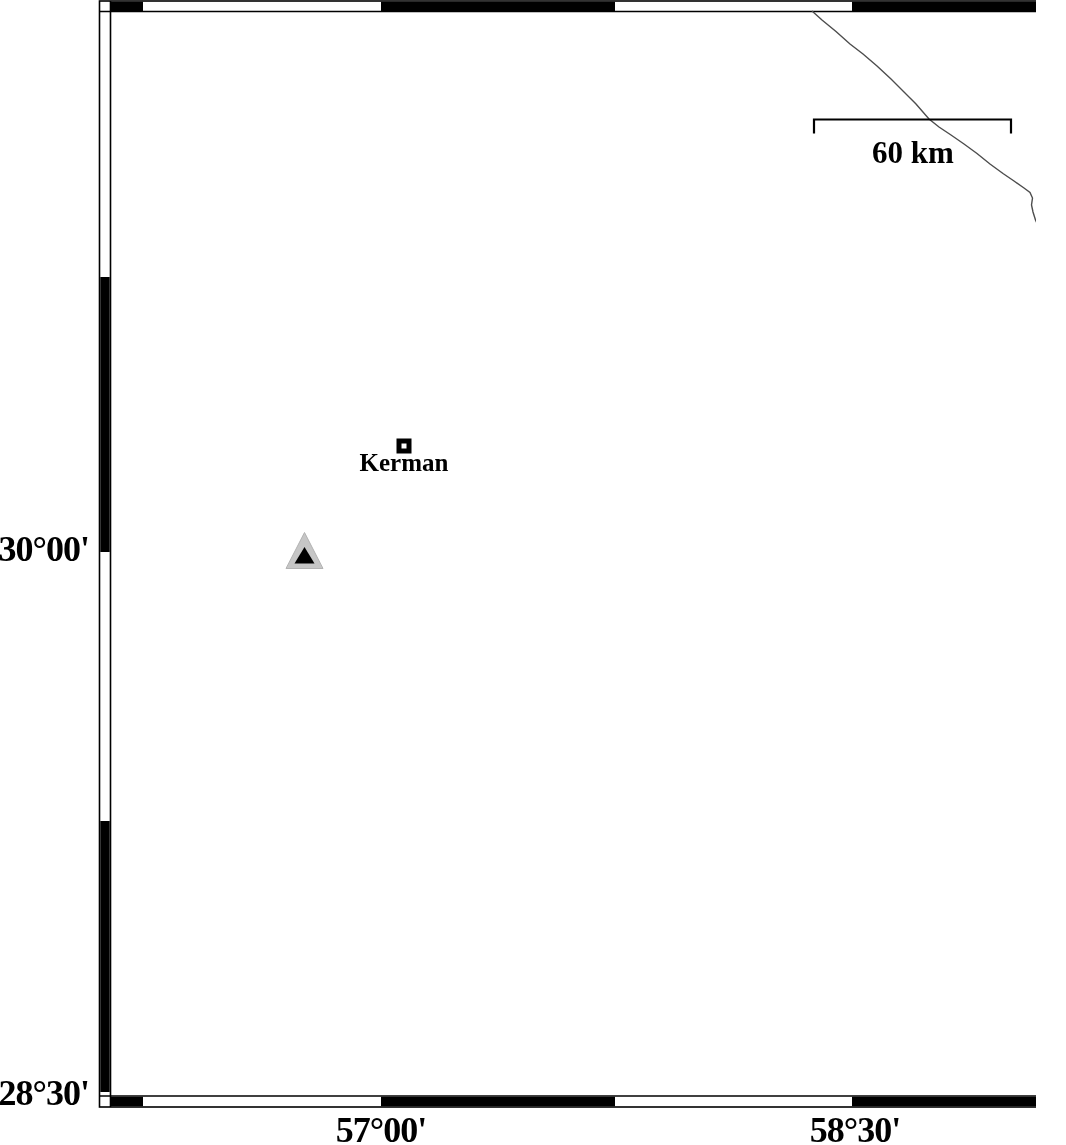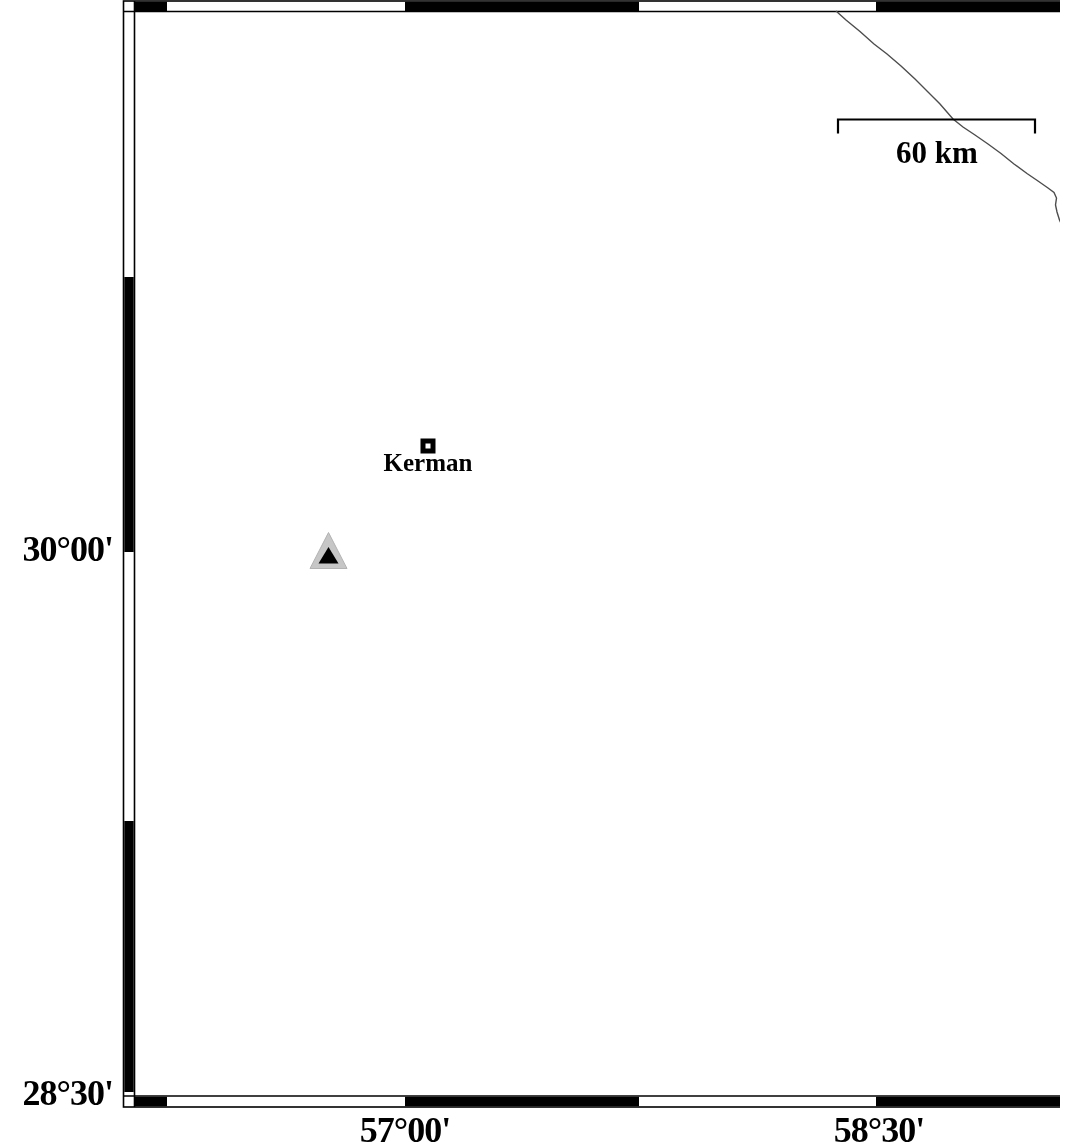--- a/index.html
+++ b/index.html
@@ -6,21 +6,20 @@
     margin: 0;
     padding: 0;
     background: #ffffff;
   }
   .page {
     position: relative;
     width: 1036px;
     height: 1145px;
     background: #14b8a6;
     overflow: hidden;
-    margin-left: 24px;
   }
   svg text {
     font-family: "Liberation Serif", "DejaVu Serif", serif;
     font-weight: bold;
     fill: #000000;
   }
   .axis-label {
     font-size: 36px;
     letter-spacing: -1px;
   }

